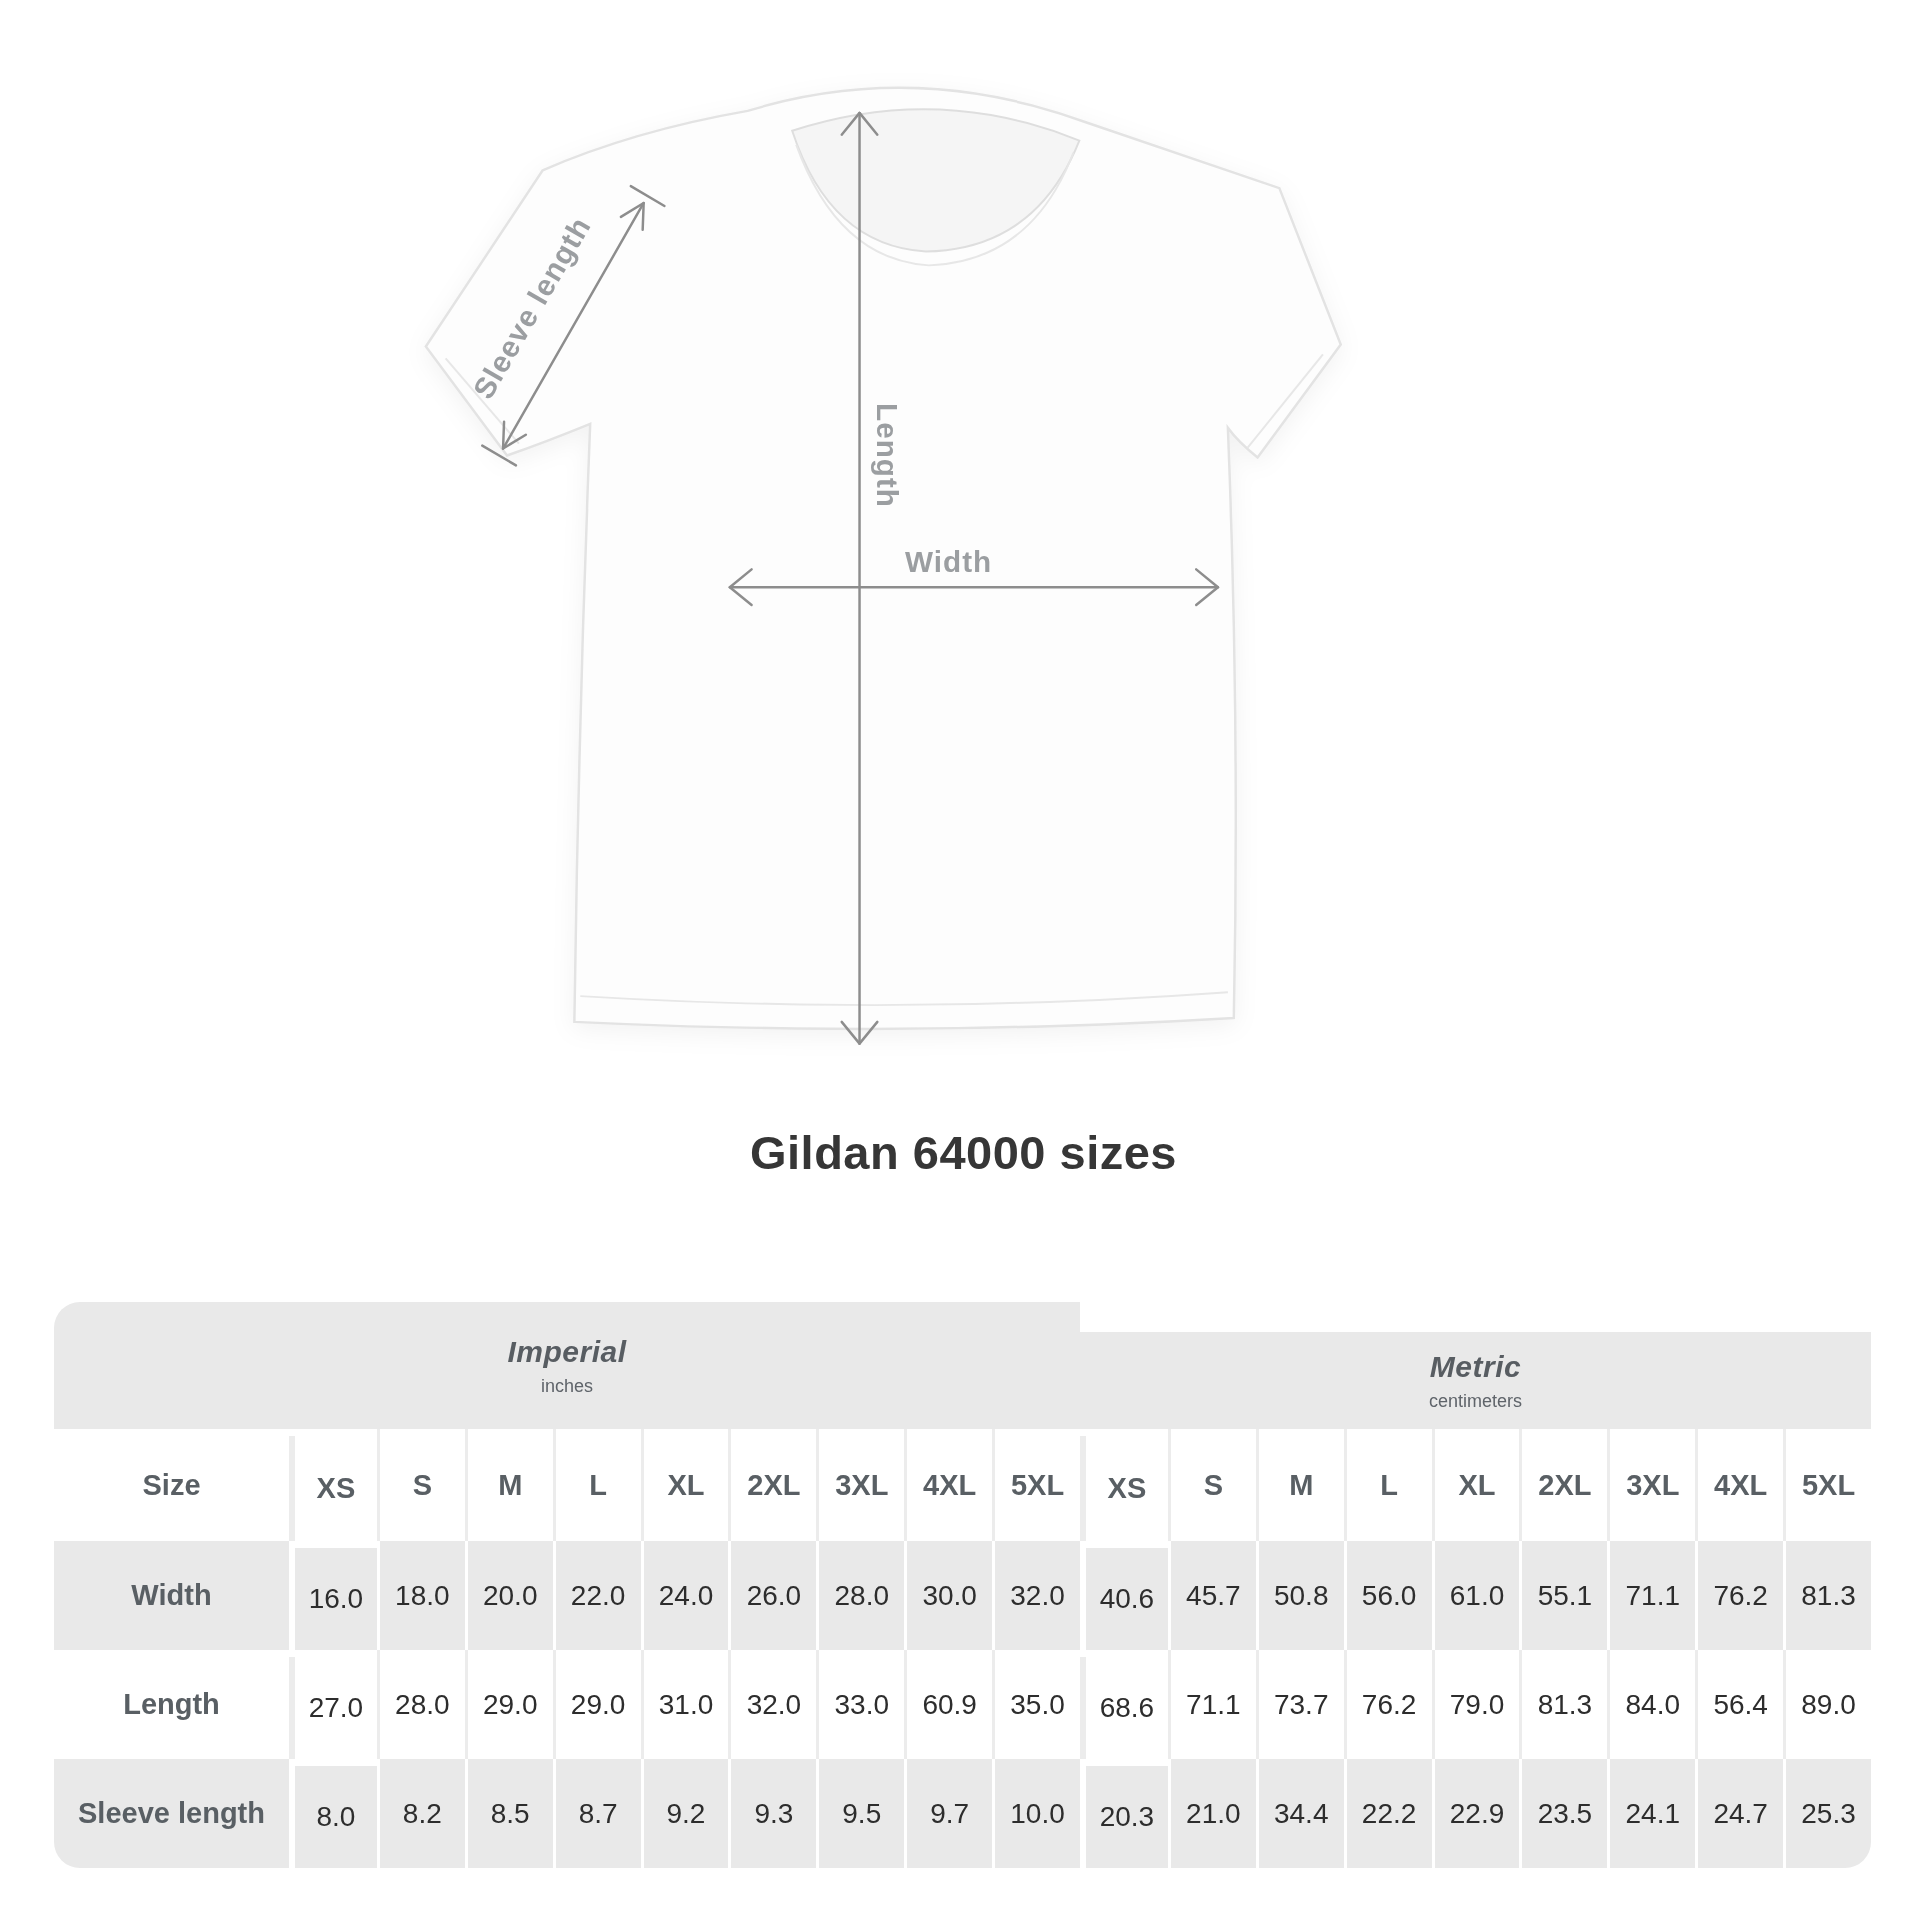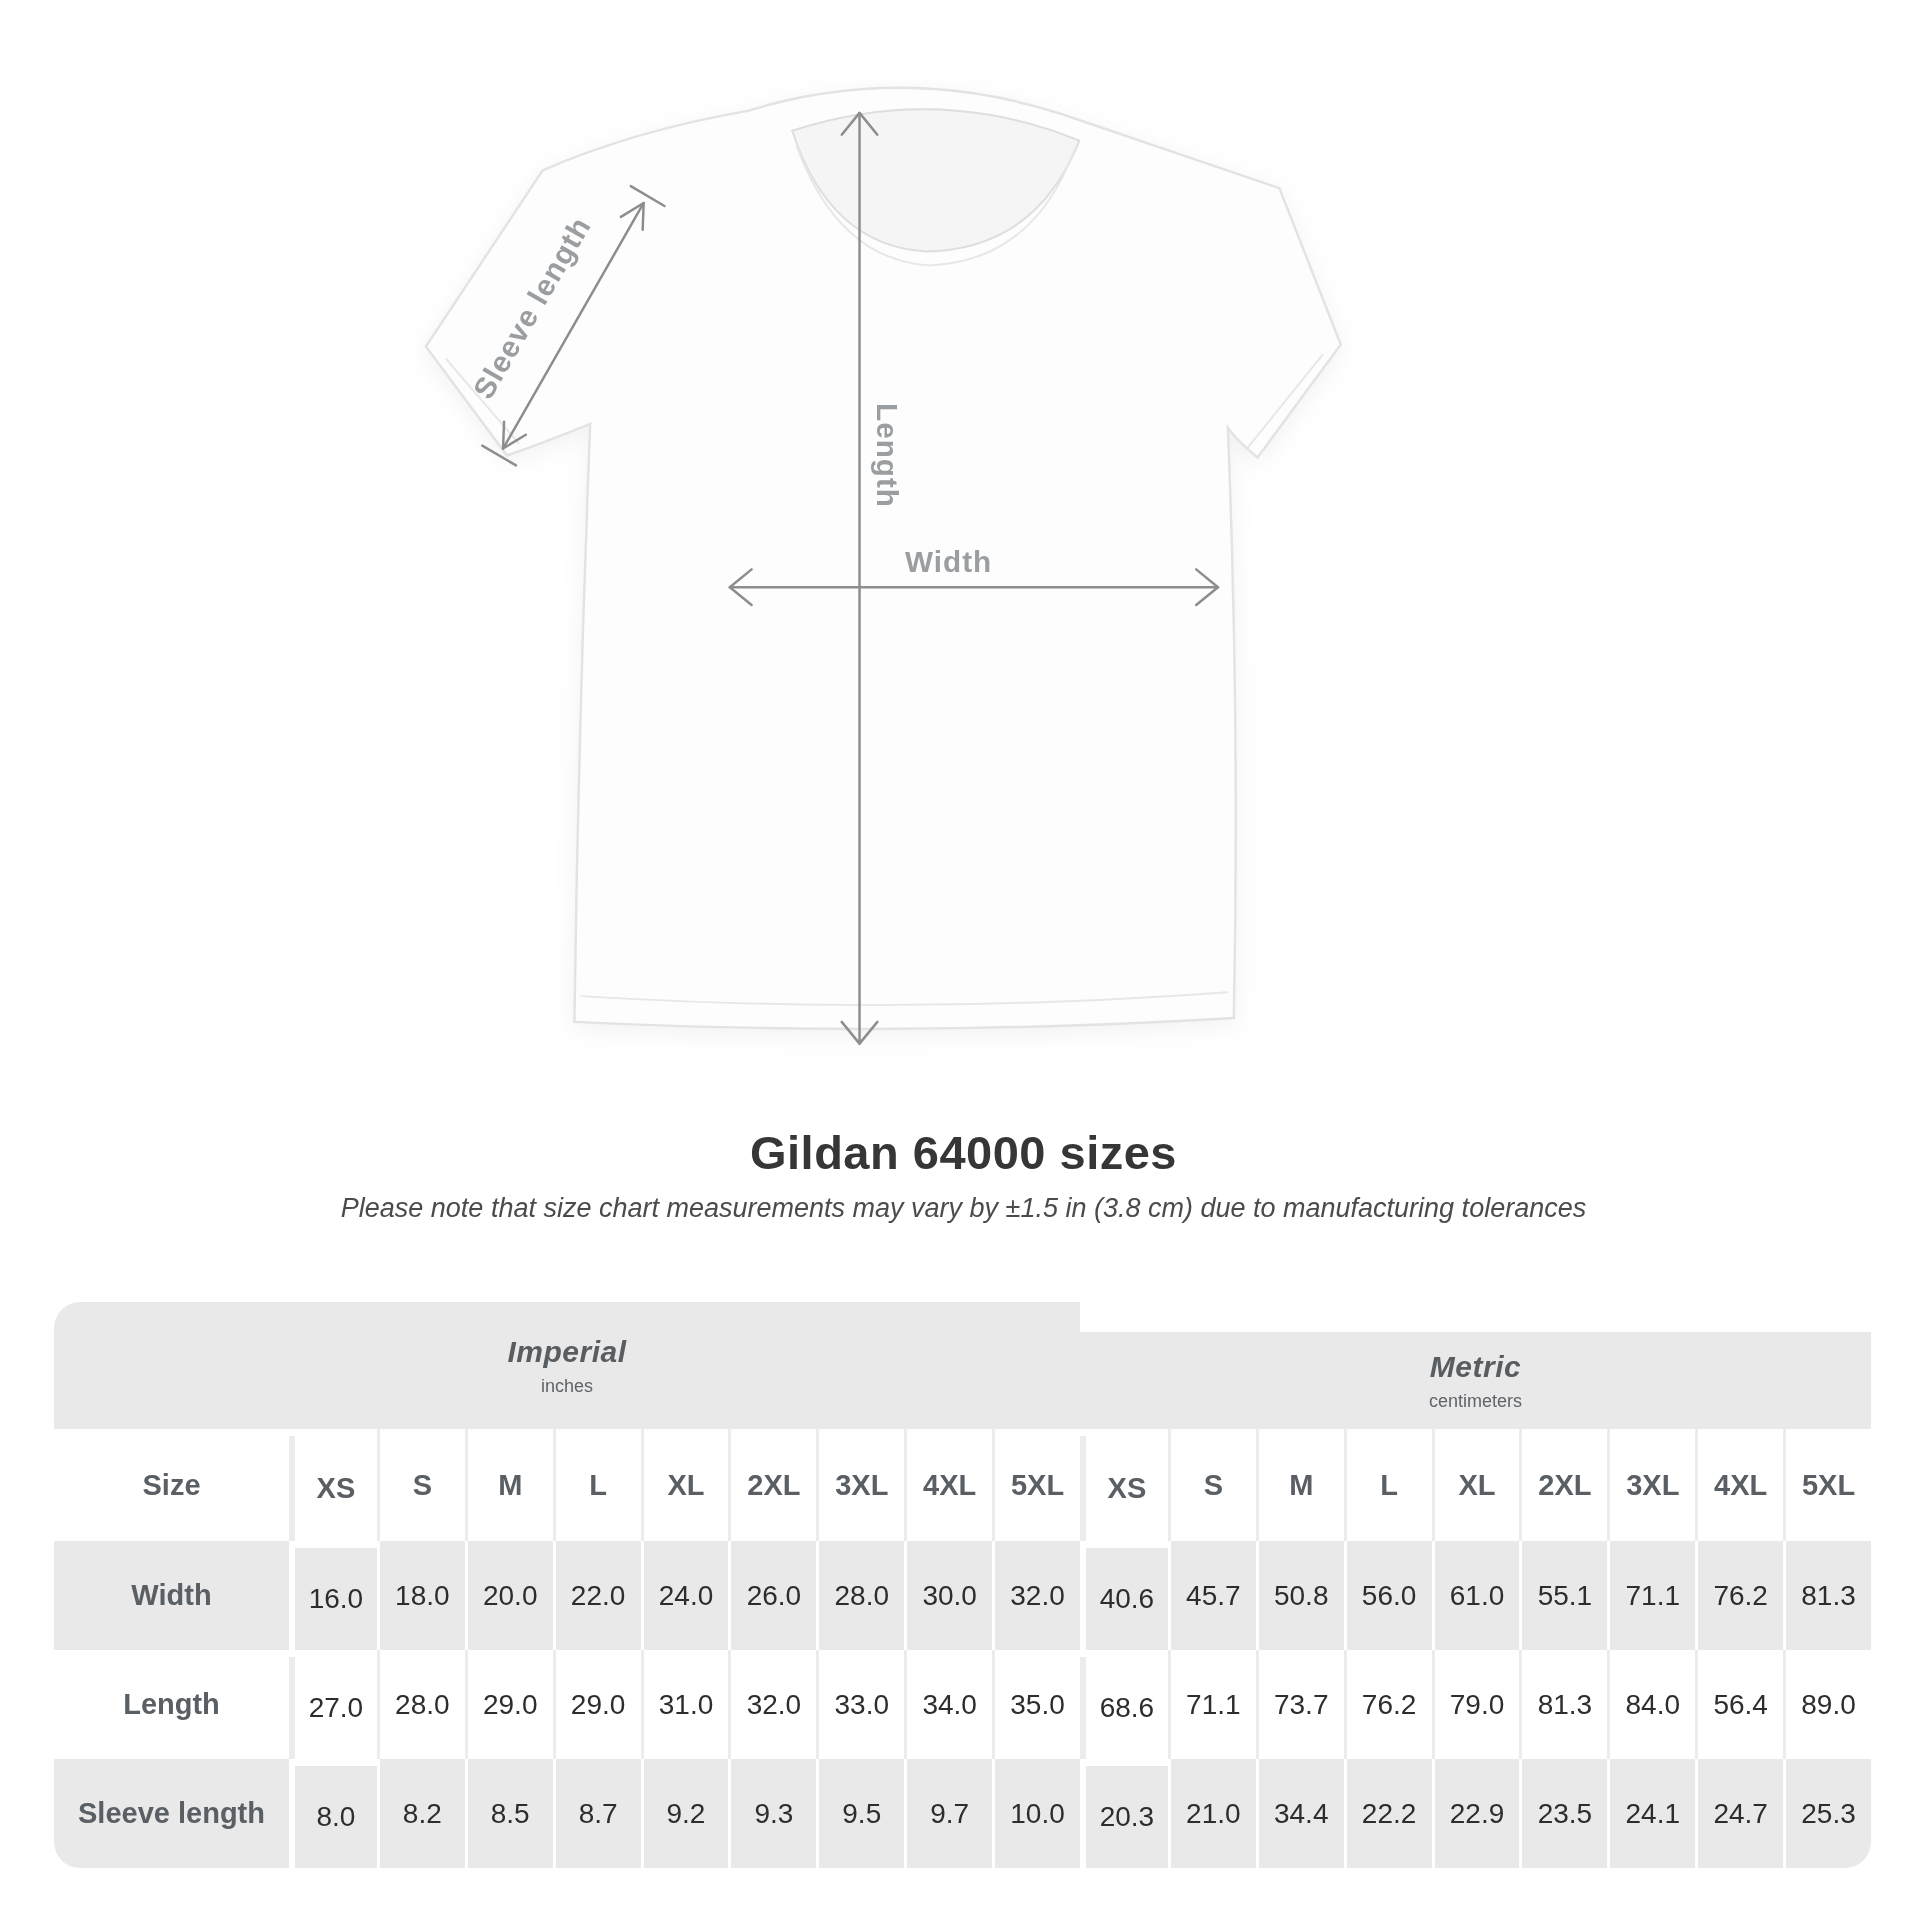--- a/index.html
+++ b/index.html
@@ -107,21 +107,20 @@
       <path class="dim-line" d="M 508 453 L 650 205"></path>
       <path class="dim-line" d="M 649 232 L 650 205 L 627 219"></path>
       <path class="dim-line" d="M 531 439 L 508 453 L 509 426"></path>
       <path class="dim-line" d="M 637 188 L 671 208"></path>
       <path class="dim-line" d="M 487 450 L 521 470"></path>
     </g>
     <text class="dim-label" transform="translate(546,316) rotate(-60)" text-anchor="middle">Sleeve length</text>
   </svg>
 
   <div class="chart-title">Gildan 64000 sizes</div>
-  <div class="chart-subtitle">Please note that size chart measurements may vary by ±1.5 in (3.8 cm) due to manufacturing tolerances</div>
 
   <div class="size-table" id="table-grid">
     <div class="cell band band-imperial">
       <div class="band-name">Imperial</div>
       <div class="band-unit">inches</div>
     </div>
     <div class="cell band band-metric">
       <div class="band-name">Metric</div>
       <div class="band-unit">centimeters</div>
     </div>
@@ -165,21 +164,21 @@
       <div class="cell val gray sep">76.2</div>
       <div class="cell val gray sep">81.3</div>
       <div class="cell rowlabel white">Length</div>
       <div class="cell val white wide-sep">27.0</div>
       <div class="cell val white sep">28.0</div>
       <div class="cell val white sep">29.0</div>
       <div class="cell val white sep">29.0</div>
       <div class="cell val white sep">31.0</div>
       <div class="cell val white sep">32.0</div>
       <div class="cell val white sep">33.0</div>
-      <div class="cell val white sep">34.0</div>
+      <div class="cell val white sep">60.9</div>
       <div class="cell val white sep">35.0</div>
       <div class="cell val white wide-sep">68.6</div>
       <div class="cell val white sep">71.1</div>
       <div class="cell val white sep">73.7</div>
       <div class="cell val white sep">76.2</div>
       <div class="cell val white sep">79.0</div>
       <div class="cell val white sep">81.3</div>
       <div class="cell val white sep">84.0</div>
       <div class="cell val white sep">56.4</div>
       <div class="cell val white sep">89.0</div>

